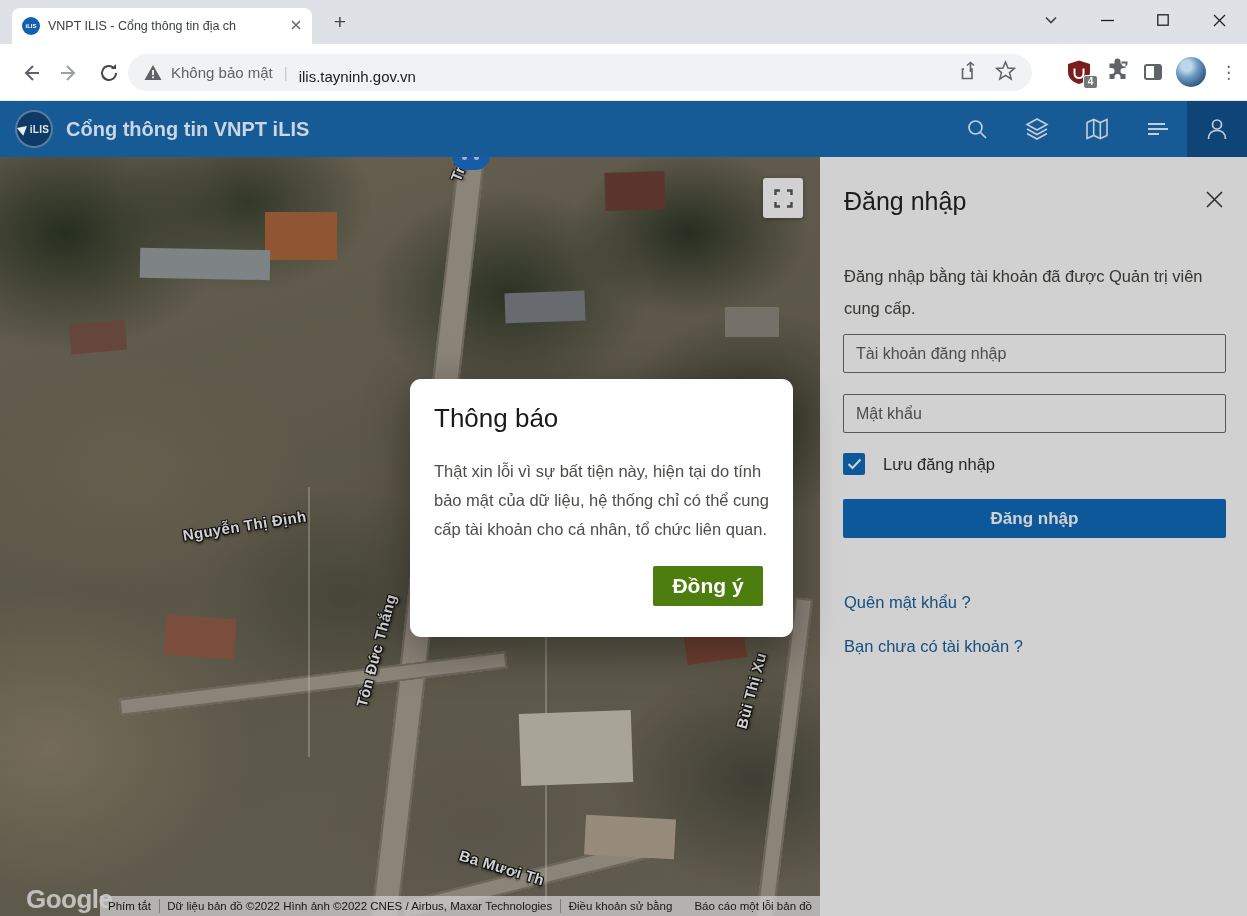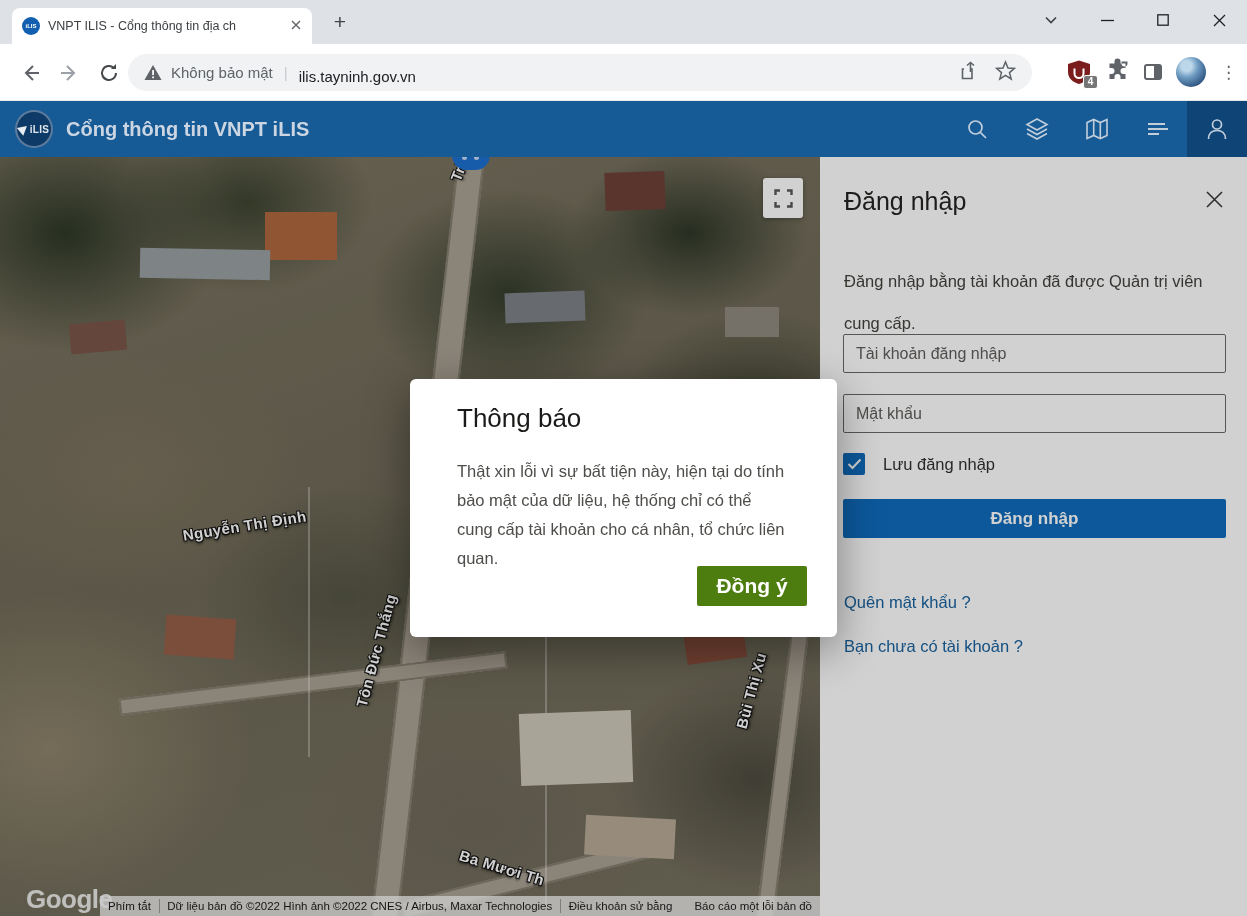--- a/index.html
+++ b/index.html
@@ -119,21 +119,21 @@
     font-size:11.5px; color:#1b1b1b; white-space:nowrap;
   }
   .attr-item { padding:0 8px; }
   .attr-div { width:1px; height:14px; background:#9a9a9a; }
   .attr-gap { width:14px; }
 
   
   .sidebar { position:absolute; left:820px; top:0; width:427px; height:759px; background:#fff; }
   .login-title { position:absolute; left:24px; top:30px; font-size:25px; font-weight:500; color:#252423; }
   .panel-close { position:absolute; right:22px; top:32px; background:none; border:none; padding:0; line-height:0; }
-  .login-desc { position:absolute; left:24px; top:86px; width:384px; font-size:16.5px; line-height:42px; color:#45433f; }
+  .login-desc { position:absolute; left:24px; top:86px; width:384px; font-size:16.5px; line-height:32px; color:#45433f; }
   .login-input {
     position:absolute; left:23px; width:383px; height:39px; border:1px solid #6b6964; border-radius:2px;
     background:#fff; padding:0 12px; font-size:16px; color:#323130;
     font-family:"Liberation Sans","DejaVu Sans",sans-serif;
   }
   .login-input::placeholder { color:#605e5c; opacity:1; }
   .input-user { top:177px; }
   .input-pass { top:237px; }
   .remember-row { position:absolute; left:23px; top:296px; display:flex; align-items:center;gap:7px; }
   .checkbox { width:22px; height:22px; background:#0f6cbd; border-radius:2px;
@@ -144,22 +144,22 @@
     background:#0f6cbd; color:#fff; font-size:17px; font-weight:600;
     font-family:"Liberation Sans","DejaVu Sans",sans-serif;
   }
   .login-link { position:absolute; left:24px; font-size:16.5px; color:#19639f; text-decoration:none; }
   .link-forgot { top:436px; }
   .link-noacct { top:480px; }
 
   
   .dim-overlay { position:absolute; inset:0; background:rgba(0,0,0,.18); z-index:5; }
   .modal {
-    position:absolute; left:410px; top:222px; width:427px; height:258px; background:#fff; z-index:10;
-    border-radius:6px; box-shadow:0 12px 45px rgba(0,0,0,.4); padding:24px 47px;
+    position:absolute; left:410px; top:222px; width:383px; height:258px; background:#fff; z-index:10;
+    border-radius:11px; box-shadow:0 12px 45px rgba(0,0,0,.4); padding:24px 24px;
   }
   .modal-title { font-size:26px; font-weight:500; color:#1b1a19; }
   .modal-body { margin-top:23px; font-size:16.5px; line-height:29px; color:#4f4d4a; }
   .modal-confirm {
     position:absolute; right:30px; bottom:31px; width:110px; height:40px; border:none; border-radius:2px;
     background:#4d7c0f; color:#fff; font-size:21px; font-weight:600;
     font-family:"Liberation Sans","DejaVu Sans",sans-serif;
   }
 </style>
 </head>

